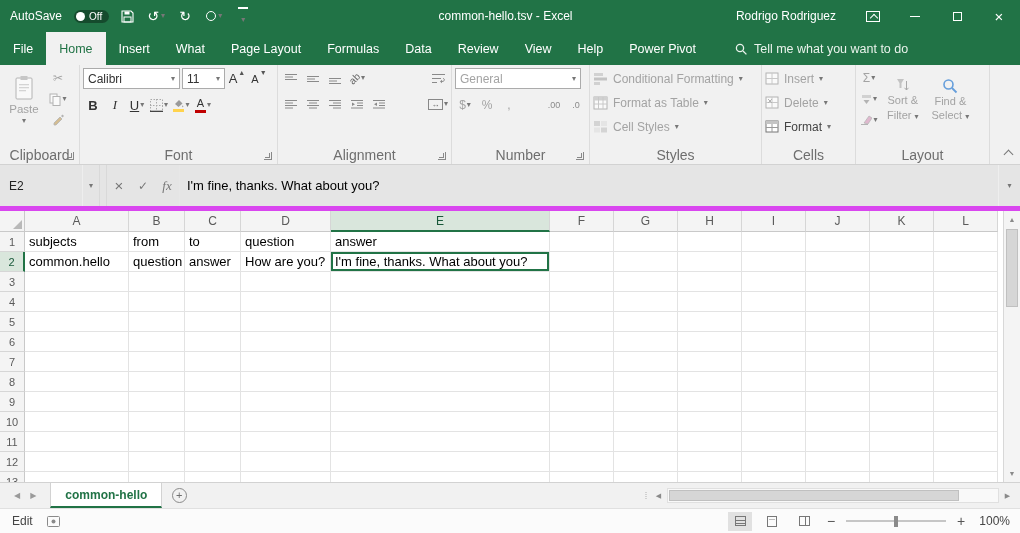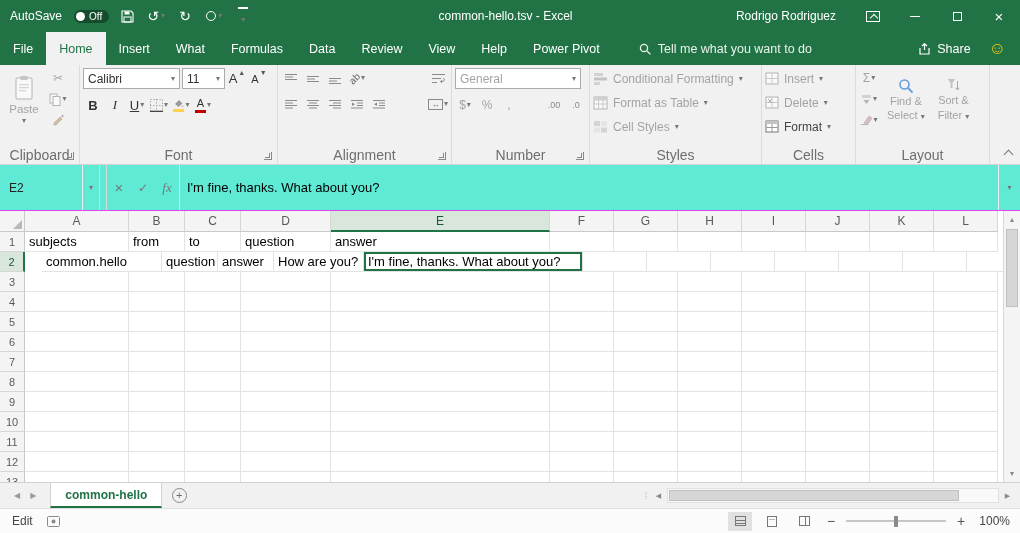--- a/index.html
+++ b/index.html
@@ -63,21 +63,21 @@
   .colorbar{width:11px;height:3px;display:block;margin-top:1px}
   .stylerow{display:flex;align-items:center;gap:5px;height:21px;font-size:12px;white-space:nowrap}
   .stack2{display:flex;flex-direction:column;align-items:center;justify-content:center;font-size:11px;line-height:1.2;gap:1px;height:64px;padding:0 5px;white-space:nowrap}
   .rot45{display:inline-block;transform:rotate(-45deg);font-size:10px;color:#666}
   .chevup{width:7px;height:7px;border-left:1.5px solid #777;border-top:1.5px solid #777;transform:rotate(45deg);display:block}
   .collapse-btn{position:absolute;right:8px;bottom:6px}
   .boxmerge{width:15px;height:11px;border:1px solid #888;font-size:8px;display:inline-flex;align-items:center;justify-content:center;color:#666}
   .decbtn{font-size:9px;color:#8a8a8a;letter-spacing:0}
 
   
-  .fbar{height:46px;background:#5eead4;border-bottom:1px solid #d946ef;display:flex;align-items:stretch;flex:0 0 auto}
+  .fbar{height:46px;background:#e5e5e5;border-bottom:5px solid #d946ef;display:flex;align-items:stretch;flex:0 0 auto}
   .namebox{width:100px;border-right:1px solid #d9d9d9;display:flex;align-items:center;padding-left:9px;font-size:12px;color:#222}
   .nb-caret{margin-left:auto;width:17px;align-self:stretch;display:flex;align-items:center;justify-content:center;border-left:1px solid #eee}
   .fb-split{width:7px;border-right:1px solid #d9d9d9}
   .fbtn{width:24px;display:flex;align-items:center;justify-content:center;color:#777;font-size:12px}
   .fbtn.fx{font-family:"Liberation Serif",serif;font-style:italic;font-size:13px}
   .fb-input{flex:1;display:flex;align-items:center;padding-left:7px;border-left:1px solid #e7e7e7;font-size:13px;color:#000;white-space:nowrap;overflow:hidden}
   .fb-expand{width:22px;display:flex;align-items:center;justify-content:center;border-left:1px solid #eee}
 
   
   .gridwrap{flex:1;display:flex;background:#fff;overflow:hidden}
@@ -182,43 +182,34 @@
         </button>
     </div>
   </div>
 
   <div class="tabsrow">
     <div class="rtabs">
         <div class="rtab">File</div>
         <div class="rtab active">Home</div>
         <div class="rtab">Insert</div>
         <div class="rtab">What</div>
+        <div class="rtab">Page Layout</div>
         <div class="rtab">Formulas</div>
         <div class="rtab">Data</div>
         <div class="rtab">Review</div>
         <div class="rtab">View</div>
         <div class="rtab">Help</div>
         <div class="rtab">Power Pivot</div>
       </div>
     <div class="tellme">
       <svg width="12" height="12" viewBox="0 0 12 12">
         <circle cx="5" cy="5" r="3.6" fill="none" stroke="#eaf3ec" stroke-width="1.3"></circle>
         <line x1="8" y1="8" x2="11.4" y2="11.4" stroke="#eaf3ec" stroke-width="1.3"></line>
       </svg>
       <span>Tell me what you want to do</span>
-    </div>
-    <div class="tabs-right">
-      <div class="sharebtn">
-        <svg width="13" height="12" viewBox="0 0 13 12">
-          <path d="M6.5 7V1M4 3l2.5-2.3L9 3" fill="none" stroke="#fff" stroke-width="1.2"></path>
-          <path d="M2 5v6h9V5" fill="none" stroke="#fff" stroke-width="1.2"></path>
-        </svg>
-        <span>Share</span>
-      </div>
-      <div class="smiley"><span>☺</span></div>
     </div>
   </div>
 
   <div class="ribbon">
 
     <div class="rgroup" style="width:80px">
       <div class="rg-body">
         <button class="bigbtn disabled">
           <svg width="22" height="26" viewBox="0 0 22 26">
             <rect x="3" y="3" width="16" height="21" rx="1" fill="#fdfdfd" stroke="#9a9a9a"></rect>
@@ -511,34 +502,34 @@
             </button>
           <button class="minibtn disabled">
               <svg width="12" height="10" viewBox="0 0 12 10">
                 <path d="M4 8L9 1l3 2-4 6z" fill="#d8a0c0" stroke="#9a9a9a" stroke-width=".7"></path>
                 <path d="M1 9.5h7" stroke="#9a9a9a"></path>
               </svg>
               <span class="caret">▾</span>
             </button>
         </div>
         <button class="stack2 disabled">
+          <svg width="15" height="15" viewBox="0 0 15 15">
+            <path d="M2 1h7L6.5 5v5h-2V5z" fill="#b0b0b0"></path>
+            <path d="M11.5 3v9M11.5 12l-2-2.2M11.5 12l2-2.2" stroke="#8a8a8a" fill="none"></path>
+          </svg>
+          <span>Sort &amp;</span>
+          <span><span>Filter</span> <span class="caret">▾</span></span>
+        </button>
+        <button class="stack2 disabled">
           <svg width="16" height="16" viewBox="0 0 16 16">
             <circle cx="6.5" cy="6.5" r="4.5" fill="none" stroke="#2b7cd3" stroke-width="1.6"></circle>
             <line x1="10" y1="10" x2="14.5" y2="14.5" stroke="#2b7cd3" stroke-width="1.8"></line>
           </svg>
           <span>Find &amp;</span>
           <span><span>Select</span> <span class="caret">▾</span></span>
-        </button>
-        <button class="stack2 disabled">
-          <svg width="15" height="15" viewBox="0 0 15 15">
-            <path d="M2 1h7L6.5 5v5h-2V5z" fill="#b0b0b0"></path>
-            <path d="M11.5 3v9M11.5 12l-2-2.2M11.5 12l2-2.2" stroke="#8a8a8a" fill="none"></path>
-          </svg>
-          <span>Sort &amp;</span>
-          <span><span>Filter</span> <span class="caret">▾</span></span>
         </button>
       </div>
       <div class="rg-footer">
           <span>Layout</span>
         </div>
     </div>
 
     <button class="collapse-btn">
         <span class="chevup"></span>
       </button>
@@ -597,21 +588,21 @@
             <div class="cell" style="width: 64px;"></div>
             <div class="cell" style="width: 64px;"></div>
             <div class="cell" style="width: 64px;"></div>
             <div class="cell" style="width: 64px;"></div>
             <div class="cell" style="width: 64px;"></div>
             <div class="cell" style="width: 64px;"></div>
             <div class="cell" style="width: 64px;"></div>
           </div>
           <div class="grow">
             <div class="rowhdr sel">2</div>
-            <div class="cell" style="width: 120px; margin-left: 17px;">common.hello</div>
+            <div class="cell" style="width: 104px;">common.hello</div>
             <div class="cell" style="width: 56px;">question</div>
             <div class="cell" style="width: 56px;">answer</div>
             <div class="cell" style="width: 90px;">How are you?</div>
             <div class="cell active" style="width: 219px;">I'm fine, thanks. What about you?</div>
             <div class="cell" style="width: 64px;"></div>
             <div class="cell" style="width: 64px;"></div>
             <div class="cell" style="width: 64px;"></div>
             <div class="cell" style="width: 64px;"></div>
             <div class="cell" style="width: 64px;"></div>
             <div class="cell" style="width: 64px;"></div>

